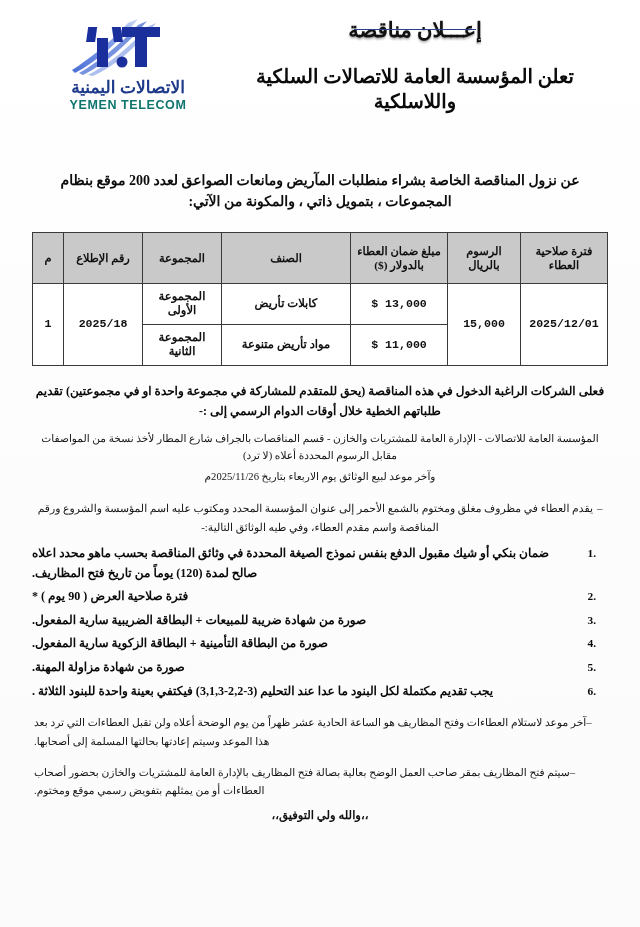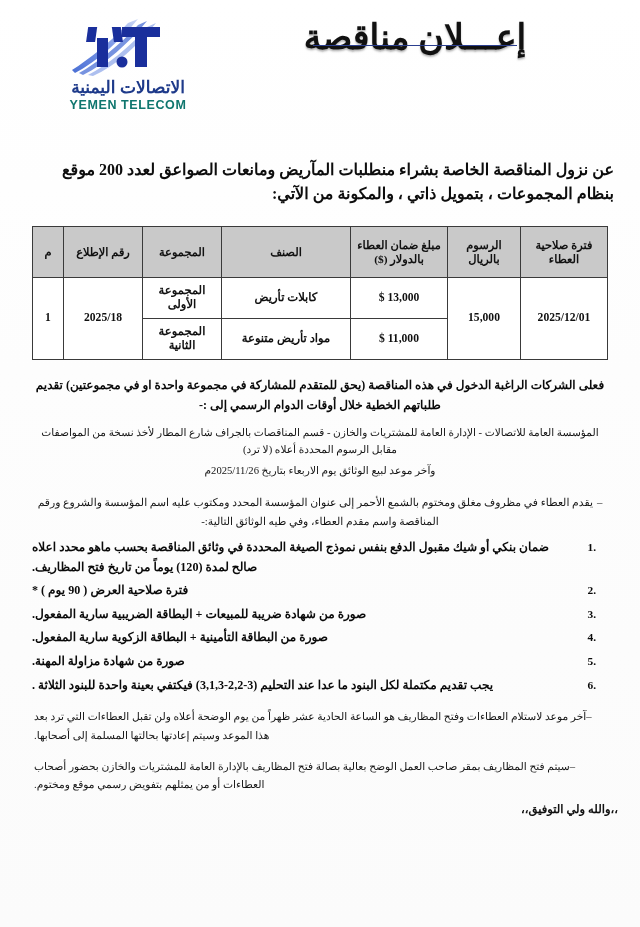--- a/index.html
+++ b/index.html
@@ -67,21 +67,21 @@
   }
   .title-wrap {
     position: absolute;
     left: 200px;
     right: 10px;
     top: 10px;
     text-align: center;
   }
   .main-title {
     font-family: "Liberation Serif", serif;
-    font-size: 35px;
+    font-size: 21px;
     font-weight: 700;
     letter-spacing: 1px;
     color: #111;
     text-shadow: 0 1px 0 #bdbdbd, 0 2px 2px rgba(120,120,120,0.45);
     line-height: 1.15;
     position: relative;
     display: inline-block;
   }
   .main-title::after {
     content: "";
@@ -95,25 +95,25 @@
   .sub-title {
     margin-top: 22px;
     font-size: 19.5px;
     font-weight: 700;
     color: #0b0b0b;
     line-height: 1.3;
   }
 
   
   .intro {
-    margin-top: 8px;
-    font-size: 16px;
+    margin-top: 20px;
+    font-size: 14px;
     font-weight: 700;
     line-height: 1.5;
-    text-align: right;
+    text-align: center;
     color: #0d0d0d;
     padding: 0 4px;
   }
 
   
   .table-wrap {
     margin-top: 20px;
     padding: 0 10px;
   }
   table.tender {
@@ -144,21 +144,21 @@
   .col-m      { width: 26px; }
   .col-no     { width: 74px; }
   .col-group  { width: 74px; }
   .col-item   { width: auto; }
   .col-amount { width: 92px; }
   .col-fees   { width: 68px; }
   .col-valid  { width: 82px; }
   .num-ltr {
     direction: ltr;
     unicode-bidi: isolate;
-    font-family: Liberation Serif, serif;
+    font-family: Liberation Mono, monospace;
   }
 
   
   .notice-bold {
     margin-top: 16px;
     font-size: 12px;
     font-weight: 700;
     line-height: 1.65;
     text-align: center;
     padding: 0 6px;
@@ -239,20 +239,21 @@
     unicode-bidi: isolate;
     display: inline-block;
     text-decoration: underline;
     font-family: "Liberation Serif", serif;
     font-size: 12.6px;
     font-weight: 700;
     color: #000;
   }
   .closing {
     margin-top: 8px;
+    text-align: center;
     font-size: 11.6px;
     font-weight: 700;
     color: #111;
   }
 </style>
 </head>
 <body>
 
 <div class="page">
   <div class="paper-tint"></div>
@@ -280,20 +281,21 @@
             <rect x="134" y="40" width="24" height="66"></rect>
             <circle cx="108" cy="96" r="11"></circle>
           </g>
         </svg>
         <div class="logo-ar">الاتصالات اليمنية</div>
         <div class="logo-en">YEMEN TELECOM</div>
       </div>
 
       <div class="title-wrap">
         <div class="main-title">إعـــلان مناقصة</div>
+        <div class="sub-title">تعلن المؤسسة العامة للاتصالات السلكية واللاسلكية</div>
       </div>
     </div>
 
     <div class="intro">عن نزول المناقصة الخاصة بشراء منطلبات المآريض ومانعات الصواعق لعدد 200 موقع بنظام المجموعات ، بتمويل ذاتي ، والمكونة من الآتي:</div>
 
     <div class="table-wrap">
       <table class="tender">
         <thead>
           <tr>
             <th class="col-valid">فترة صلاحية العطاء</th>

